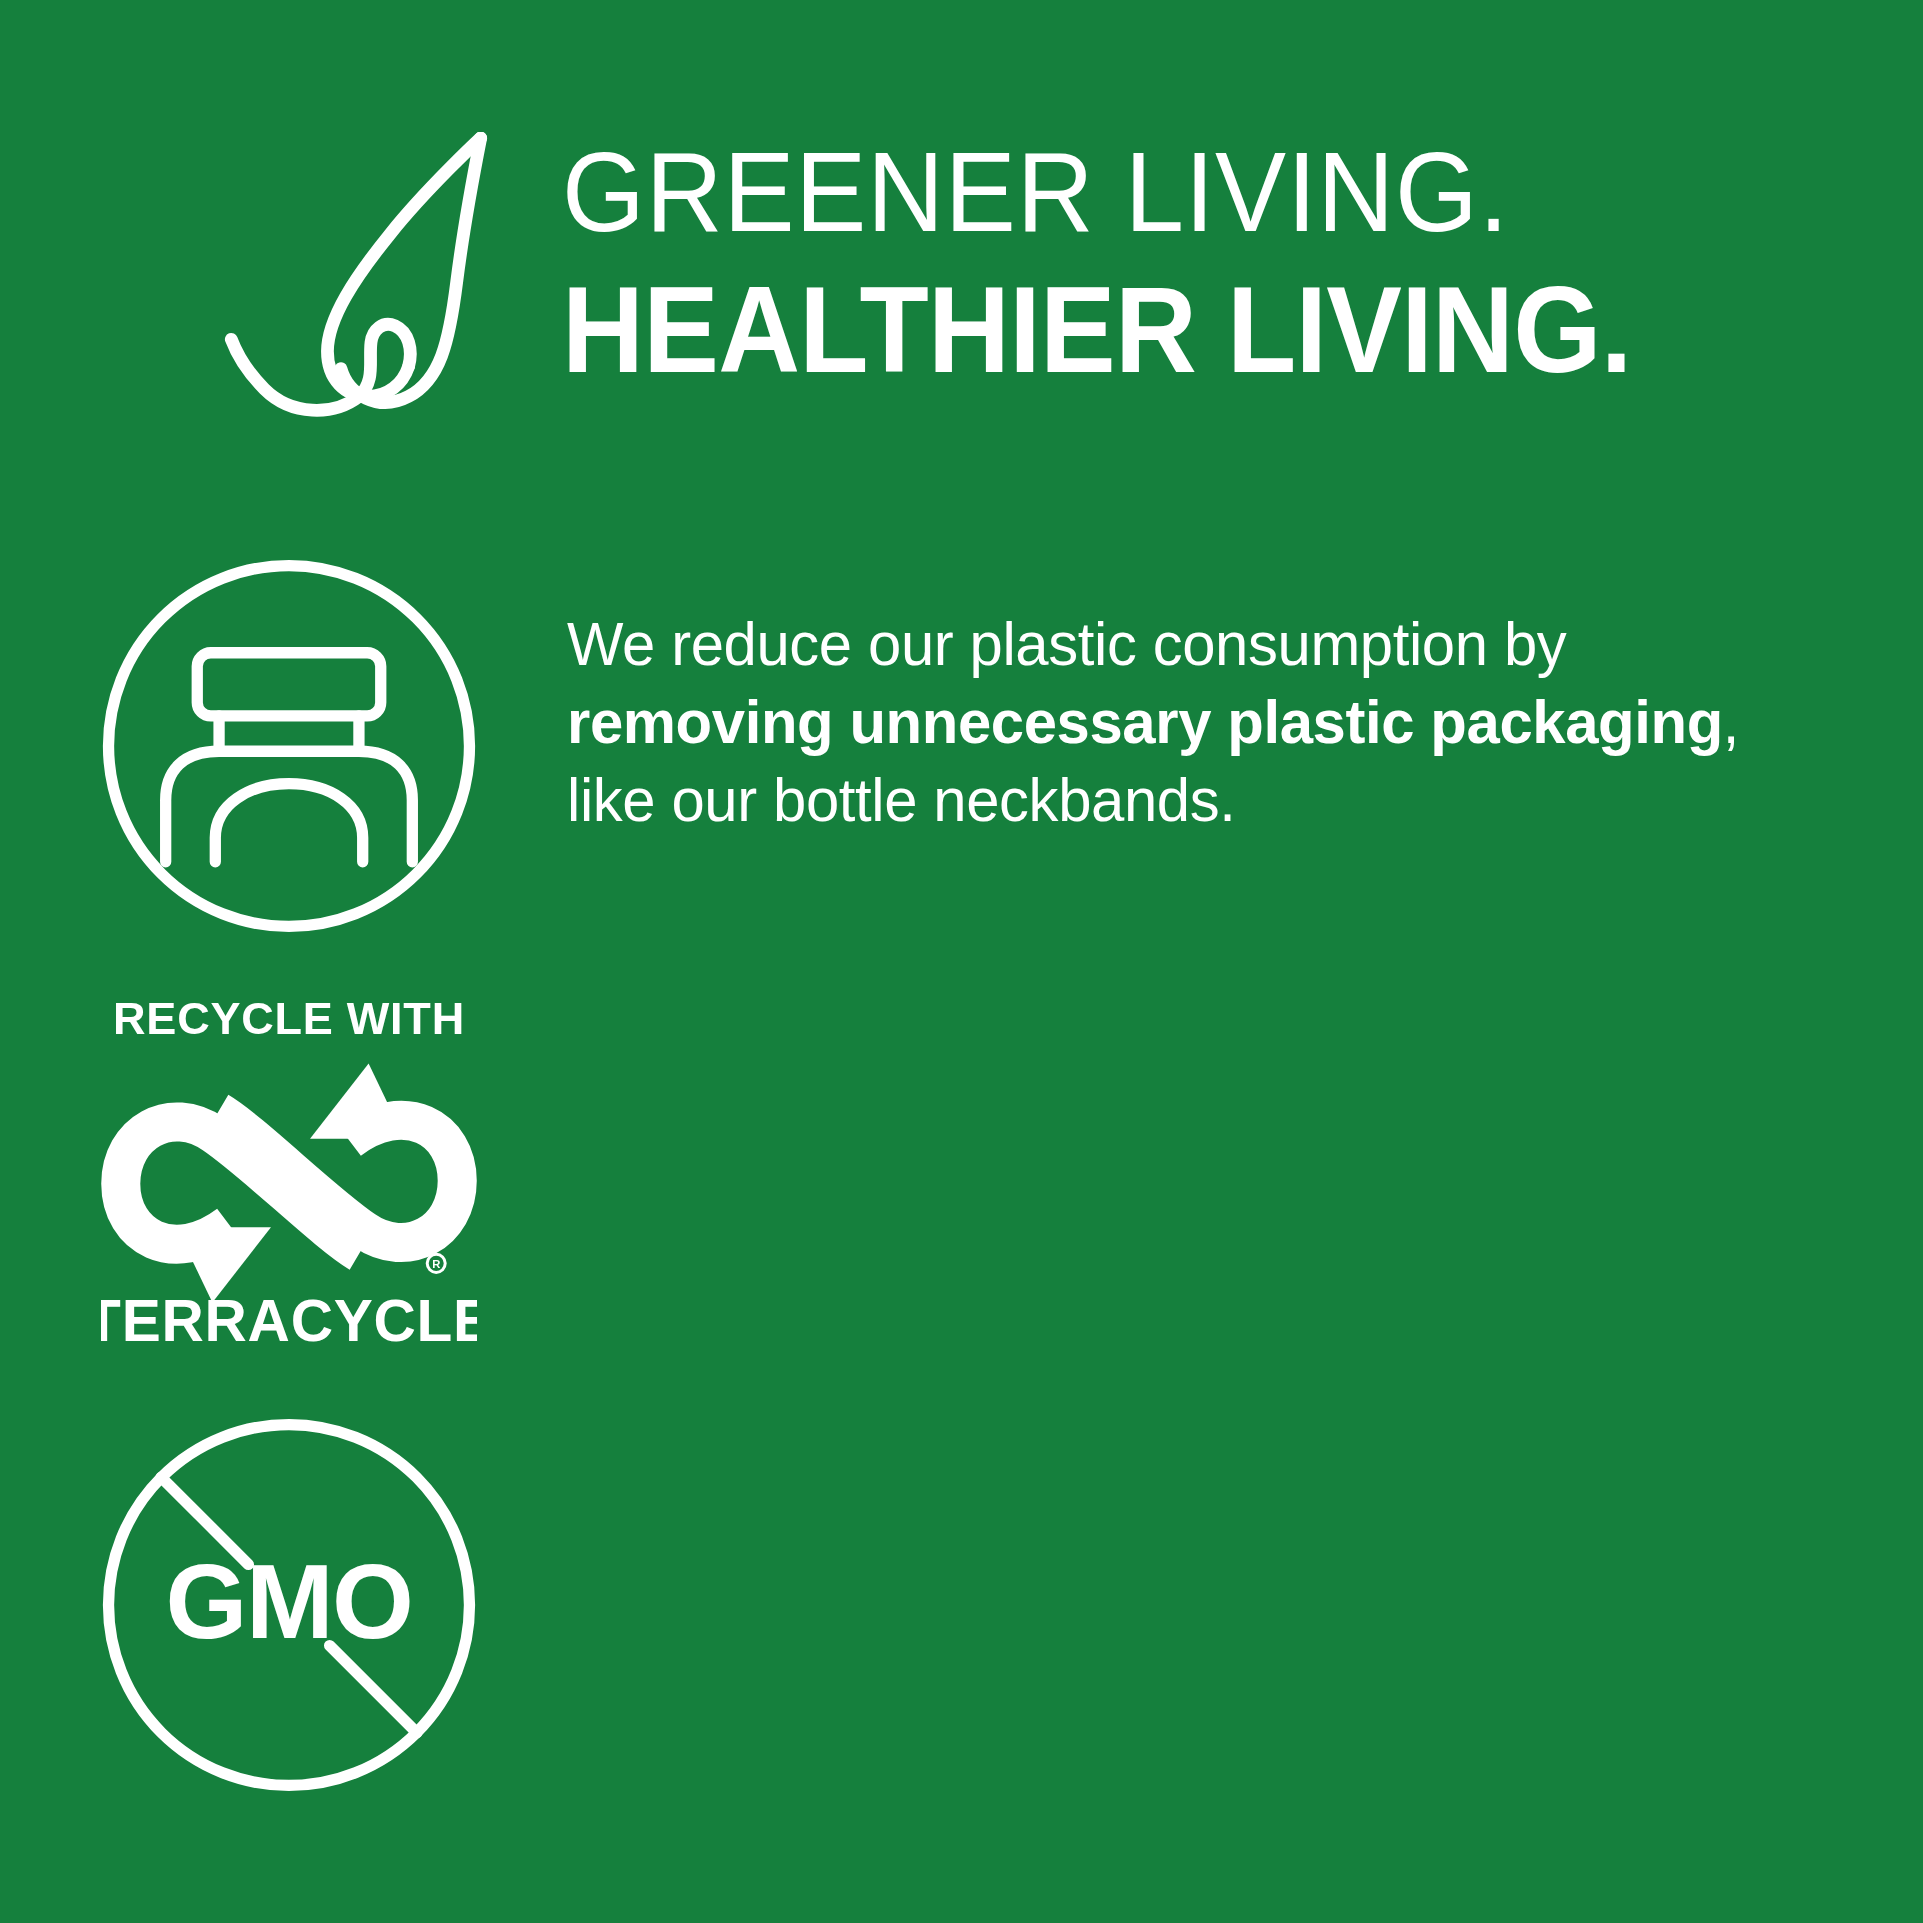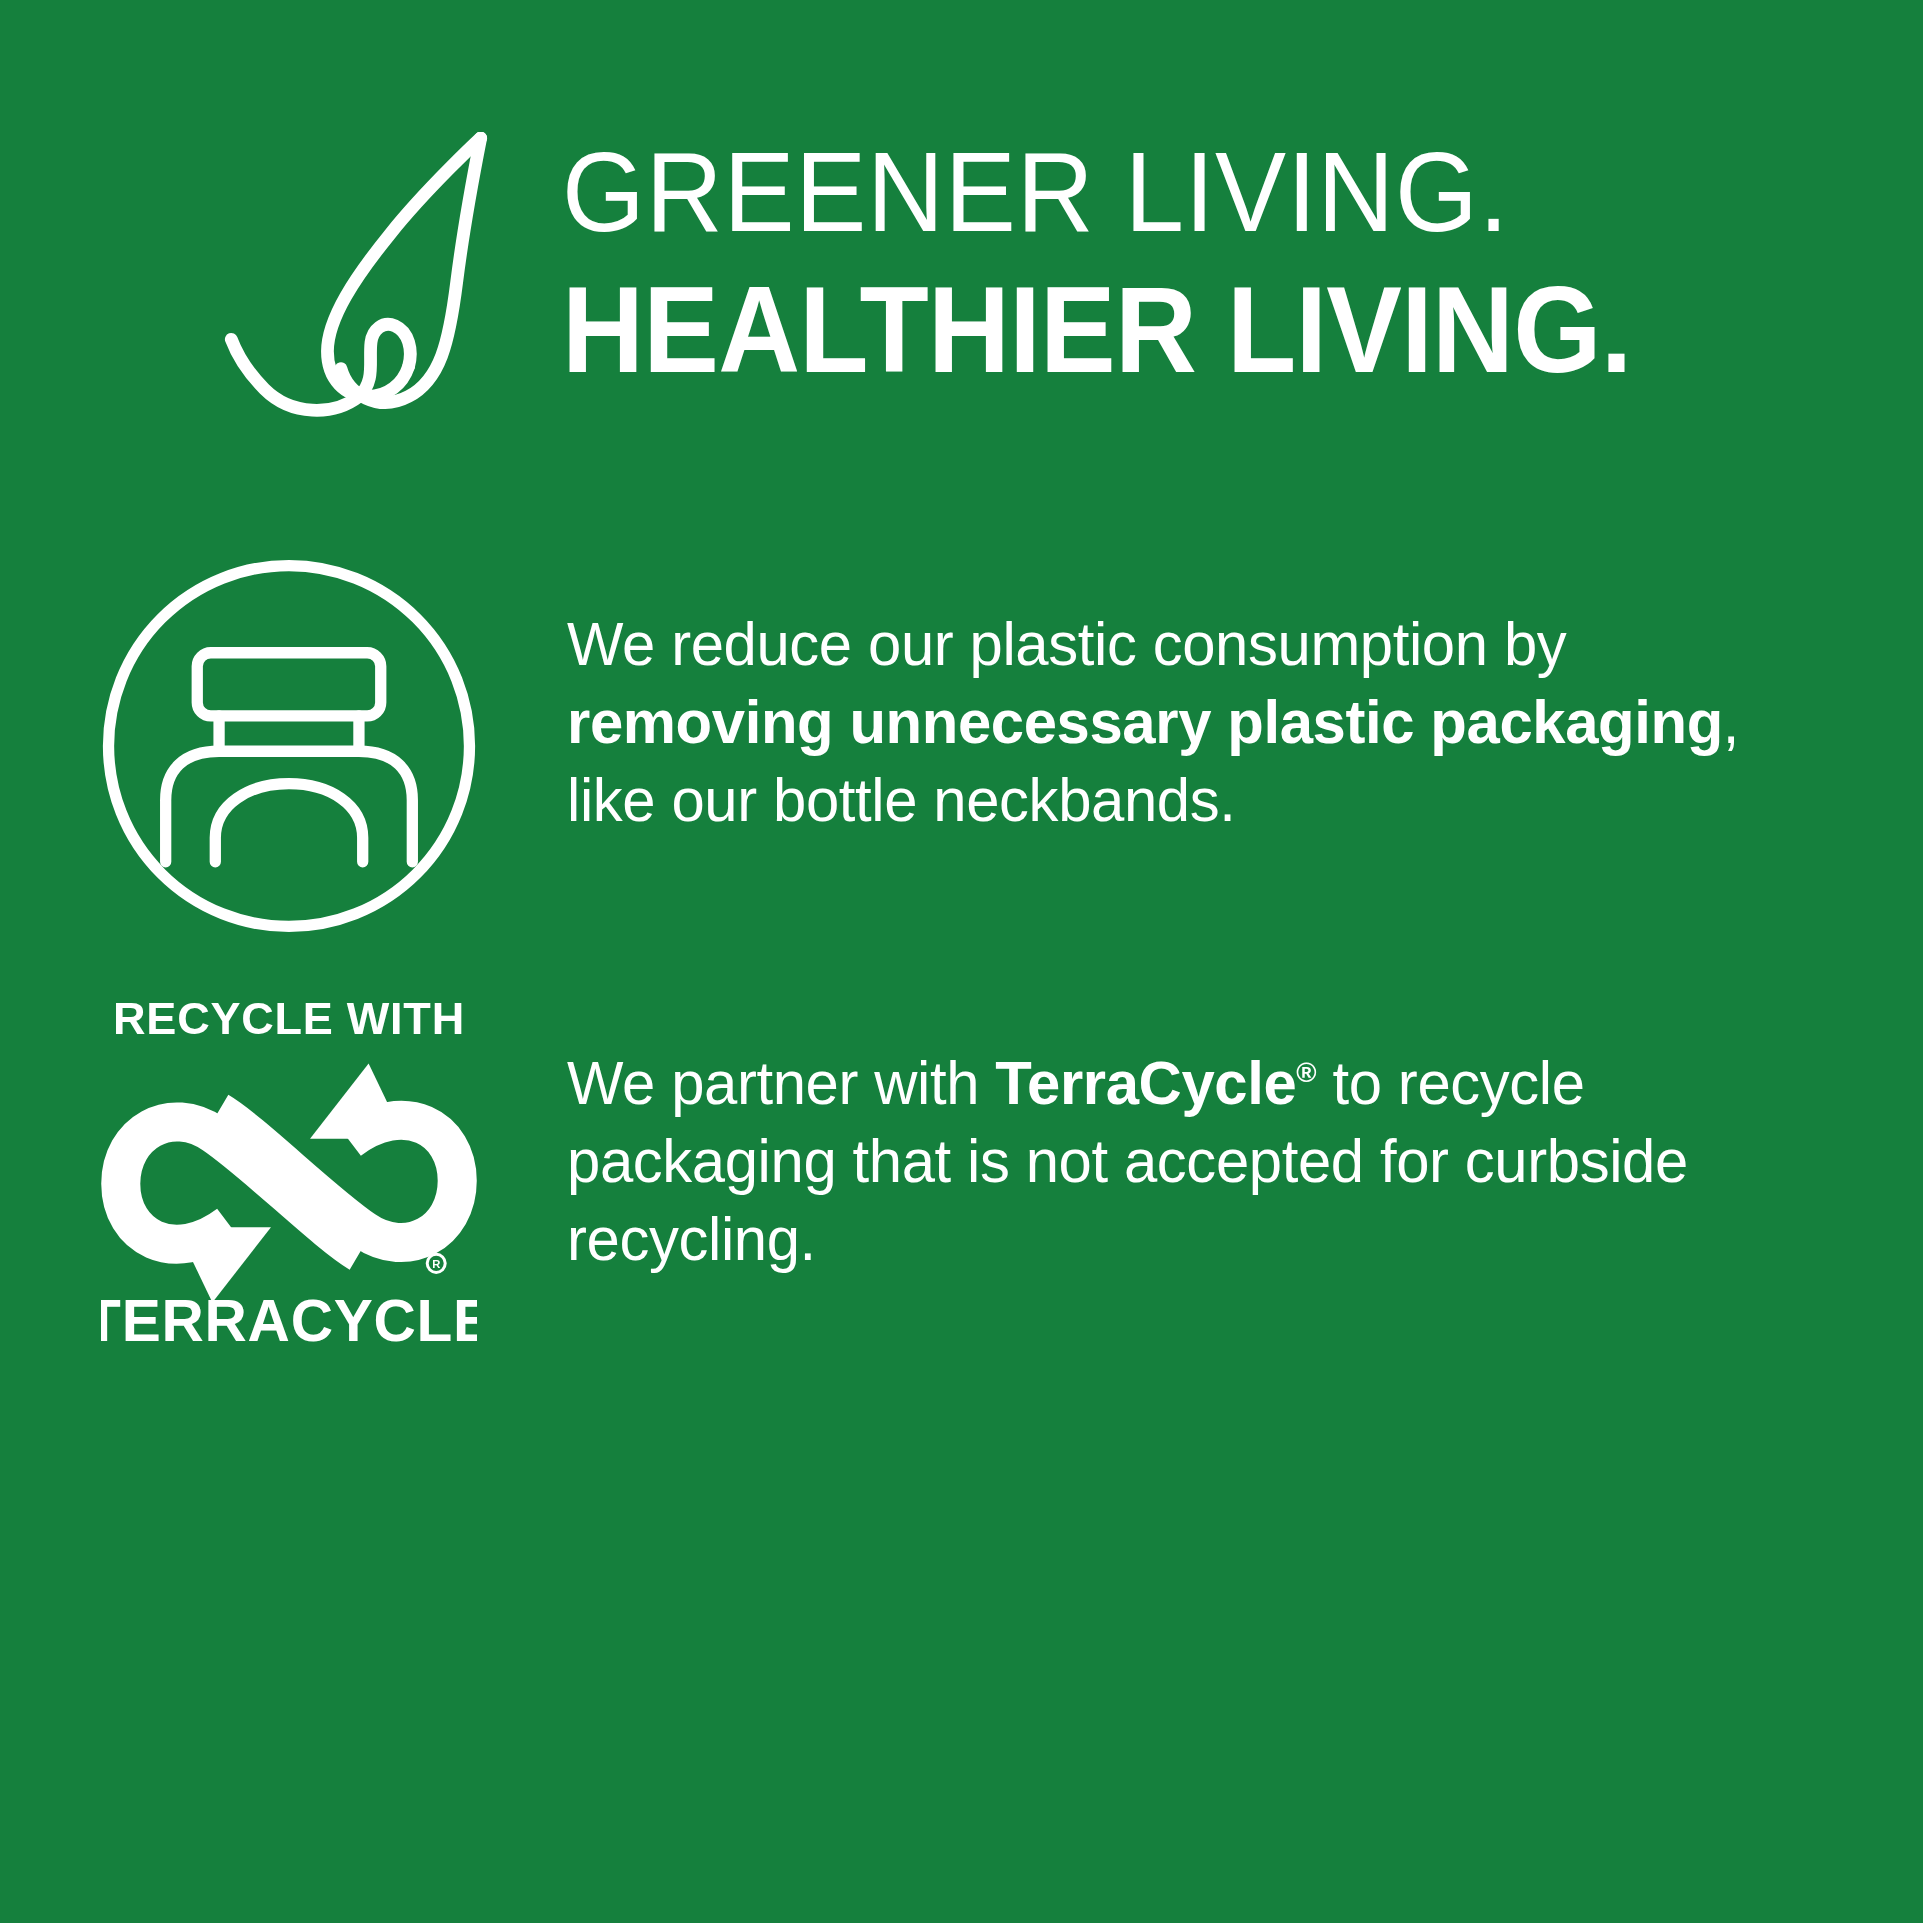--- a/index.html
+++ b/index.html
@@ -208,22 +208,30 @@
         <polygon points="148,404 226,304 100,304" fill="#ffffff"></polygon>
 
         <g>
           <circle cx="446" cy="352" r="12" fill="none" stroke="#ffffff" stroke-width="4"></circle>
           <text x="446" y="358" text-anchor="middle" font-family="Liberation Sans, sans-serif" font-size="15" font-weight="700" fill="#ffffff">R</text>
         </g>
 
         <text x="250" y="455" text-anchor="middle" font-family="Liberation Sans, sans-serif" font-size="78" font-weight="700" fill="#ffffff" letter-spacing="1">TERRACYCLE</text>
       </svg>
     </div>
-    <div class="text-cell">
-      <div class="body-copy"><span>We partner with </span><b>TerraCycle<sup>®</sup></b><span> to recycle packaging that is not accepted for curbside recycling.</span></div>
-    </div>
   </div>
 
   <div class="row row-3 r3">
+    <div class="icon-cell">
+      <svg width="376" height="376" viewBox="0 0 500 500" xmlns="http://www.w3.org/2000/svg">
+        <g fill="none" stroke="#ffffff" stroke-width="15" stroke-linecap="round" stroke-linejoin="round">
+          <circle cx="250" cy="250" r="240"></circle>
+
+          <line x1="80" y1="80" x2="196" y2="196"></line>
+          <line x1="304" y1="304" x2="420" y2="420"></line>
+        </g>
+        <text x="250" y="294" text-anchor="middle" font-family="Liberation Sans, sans-serif" font-size="140" font-weight="700" fill="#ffffff" letter-spacing="-2">GMO</text>
+      </svg>
+    </div>
   </div>
 
 </div>
 
 
 </body></html>

